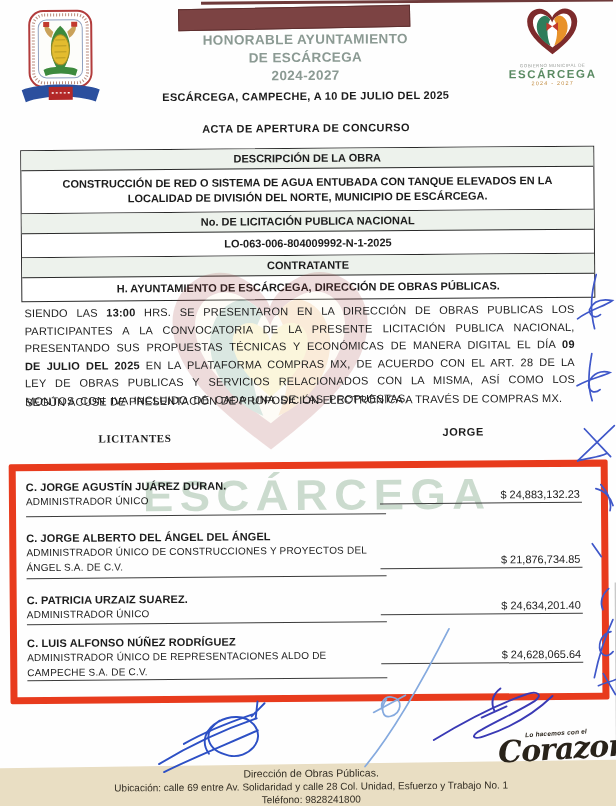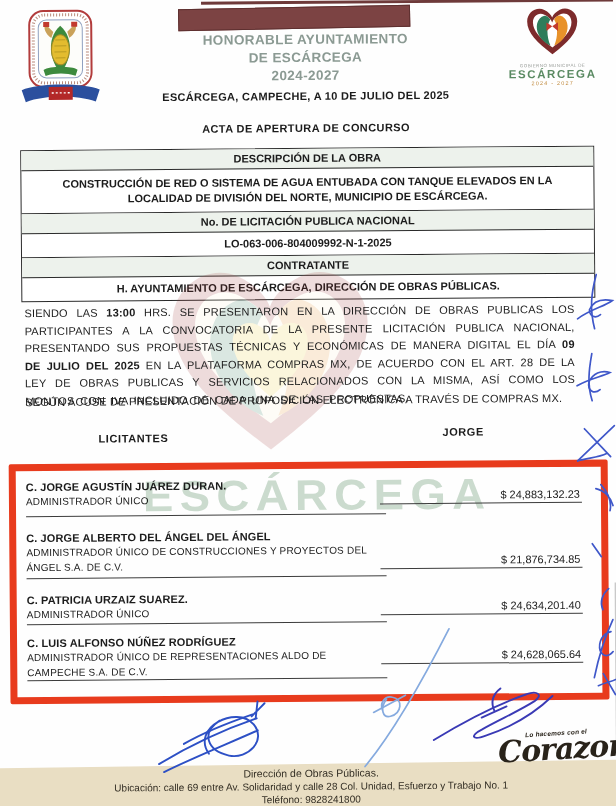--- a/index.html
+++ b/index.html
@@ -36,21 +36,21 @@
   .itr.val{padding:4px 10px;}
   .itr.val.tall{padding:6px 14px;}
 
   
   .p1{position:absolute;left:25px;top:303px;width:550px;font-size:11px;line-height:17.5px;
       text-align:justify;letter-spacing:0.2px;word-spacing:2.5px;}
   .p2{position:absolute;left:25px;top:394px;width:550px;font-size:11px;letter-spacing:0.2px;}
   .b{font-weight:bold;} .u{}
 
   
-  .lic-h{position:absolute;left:98px;top:431px;font-weight:bold;font-size:11px;letter-spacing:0.6px;}
+  .lic-h{position:absolute;left:98px;top:431px;font-weight:bold;font-size:11px;letter-spacing:0.6px;font-family:Liberation Serif, serif;}
   .mon-h{position:absolute;left:442px;top:427px;font-weight:bold;font-size:11px;letter-spacing:0.6px;}
   .rbox{position:absolute;left:8px;top:462px;width:585px;height:226px;border:7px solid #e83b1d;
         border-radius:2px;}
   .entry{position:absolute;left:25px;width:562px;}
   .e-name{font-weight:bold;font-size:11px;line-height:14px;letter-spacing:0.1px;}
   .e-role{font-size:10px;line-height:15px;max-width:342px;letter-spacing:0.2px;}
   .e-amount{position:absolute;right:6px;width:200px;text-align:right;font-size:11px;
             border-bottom:1.3px solid #3c3c3c;padding:0 2px 2px 0;}
   .e-uline{position:absolute;left:0;width:360px;border-top:1.3px solid #3c3c3c;}
   .e1{top:478px;} .e1 .e-amount{top:12px;} .e1 .e-uline{top:36px;}

